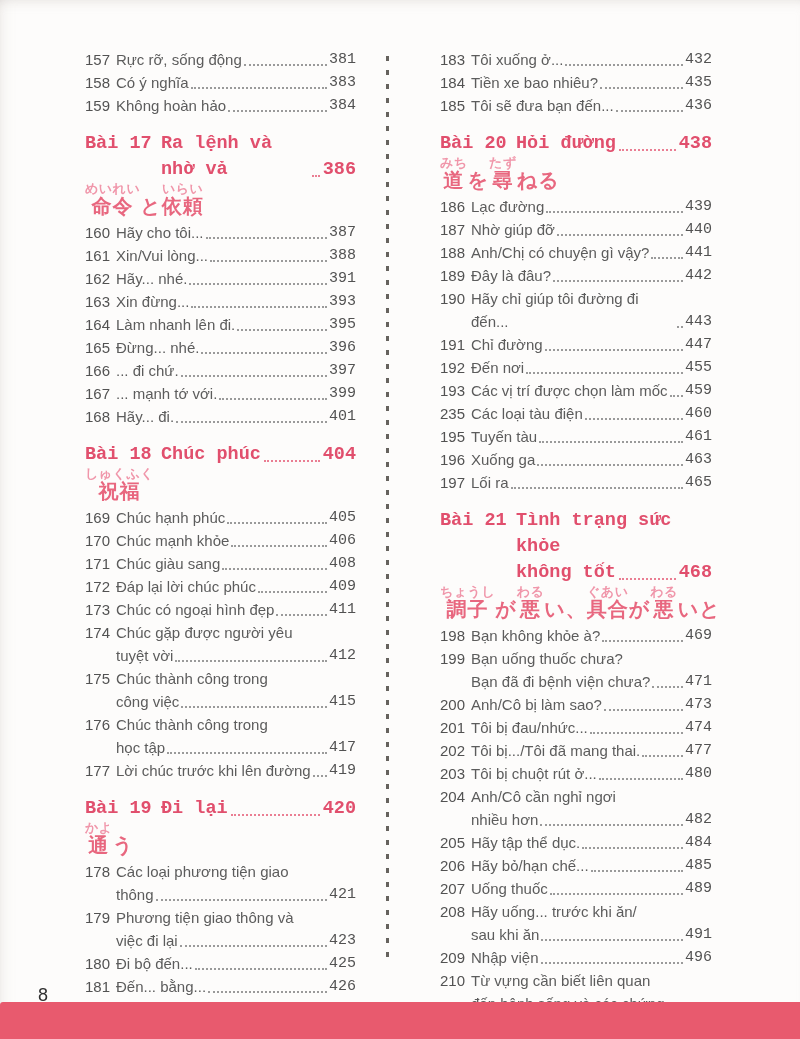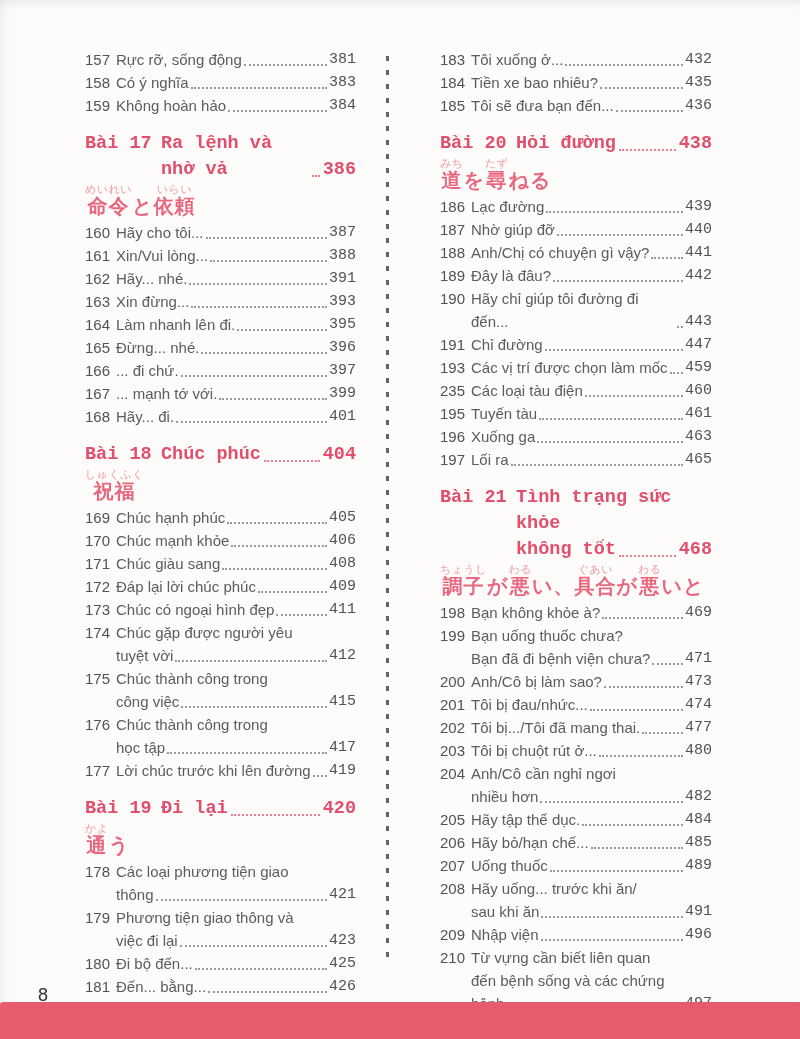--- a/index.html
+++ b/index.html
@@ -46,21 +46,21 @@
   
   .sec-head{display:flex;align-items:flex-start;margin-top:14px;font-size:18.5px;line-height:26px;font-weight:bold;color:var(--header-pink);font-family:Liberation Mono, monospace;}
   .sec-label{flex:none;width:76px;}
   .sec-title{flex:1;display:flex;flex-direction:column;}
   .sec-line{display:flex;align-items:flex-end;}
   .sec-line .dots{flex:1;border-bottom:2px dotted #ea7e93;margin:0 3px 6px 3px;min-width:8px;}
   .sec-line .pg{flex:none;}
   
   .kanji-line{display:flex;align-items:flex-end;margin:1px 0 4px 0;}
   .ruby-seg{display:inline-flex;flex-direction:column;align-items:center;}
-  .ruby-rt{display:block;height:11px;font-size:11px;line-height:10px;font-weight:normal;color:var(--furigana-pink);letter-spacing:.5px;white-space:pre;}
+  .ruby-rt{display:block;height:11px;font-size:13px;line-height:10px;font-weight:bold;color:var(--furigana-pink);letter-spacing:.5px;white-space:pre;}
   .ruby-base{display:block;font-size:20px;line-height:22px;font-weight:bold;color:var(--kanji-pink);letter-spacing:1px;white-space:pre;}
   
   .bottom-bar{position:absolute;left:0;right:0;bottom:0;height:37px;background:var(--bar-pink);border-top-left-radius:3px;}
   .page-number{position:absolute;left:38px;bottom:33px;font-size:18px;color:#2e2e2e;}
 </style>
 </head>
 <body>
 
 <div class="page">
   <div class="col col-left" id="col-0">
@@ -514,20 +514,30 @@
         <span class="num">191</span>
         <div class="body">
           <div class="line last">
             <span class="txt">Chỉ đường</span>
             <span class="dots"></span>
             <span class="pg">447</span>
           </div>
         </div>
       </div>
       <div class="entry">
+        <span class="num">192</span>
+        <div class="body">
+          <div class="line last">
+            <span class="txt">Đến nơi</span>
+            <span class="dots"></span>
+            <span class="pg">455</span>
+          </div>
+        </div>
+      </div>
+      <div class="entry">
         <span class="num">193</span>
         <div class="body">
           <div class="line last">
             <span class="txt">Các vị trí được chọn làm mốc</span>
             <span class="dots"></span>
             <span class="pg">459</span>
           </div>
         </div>
       </div>
       <div class="entry">

